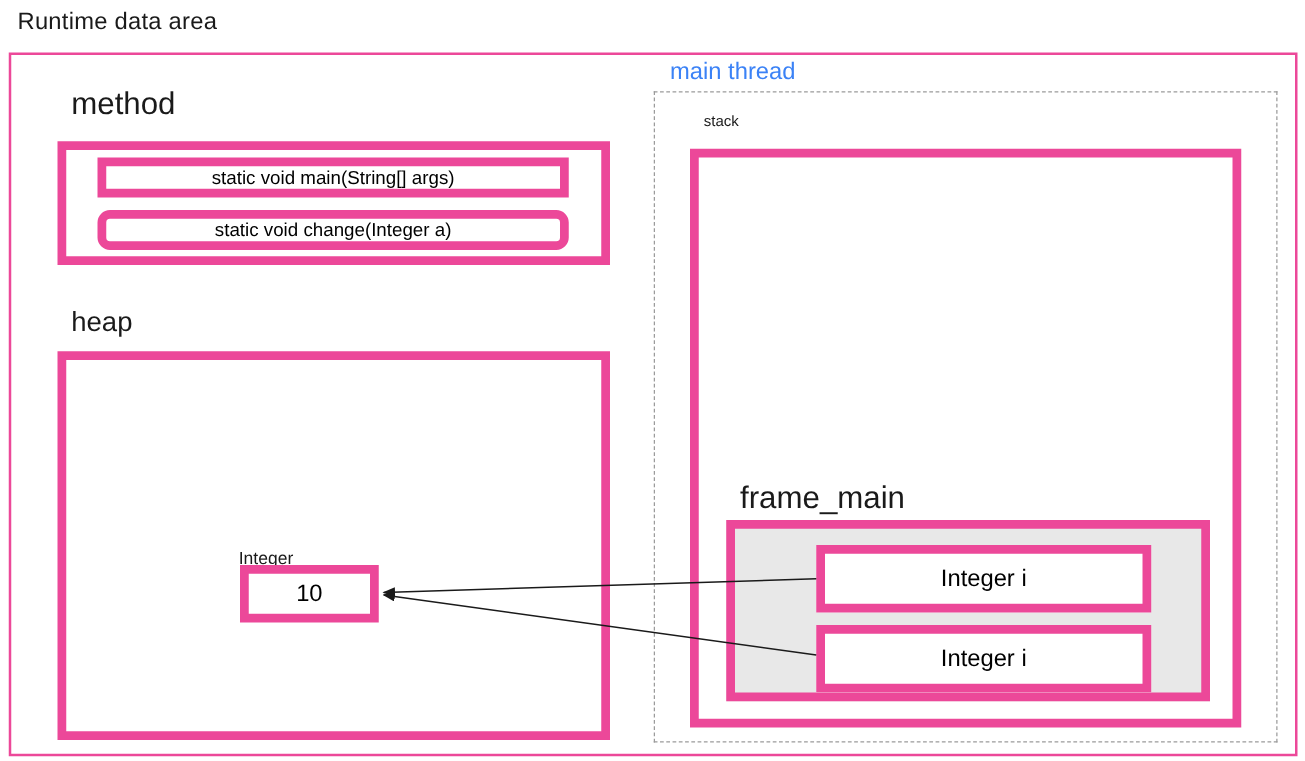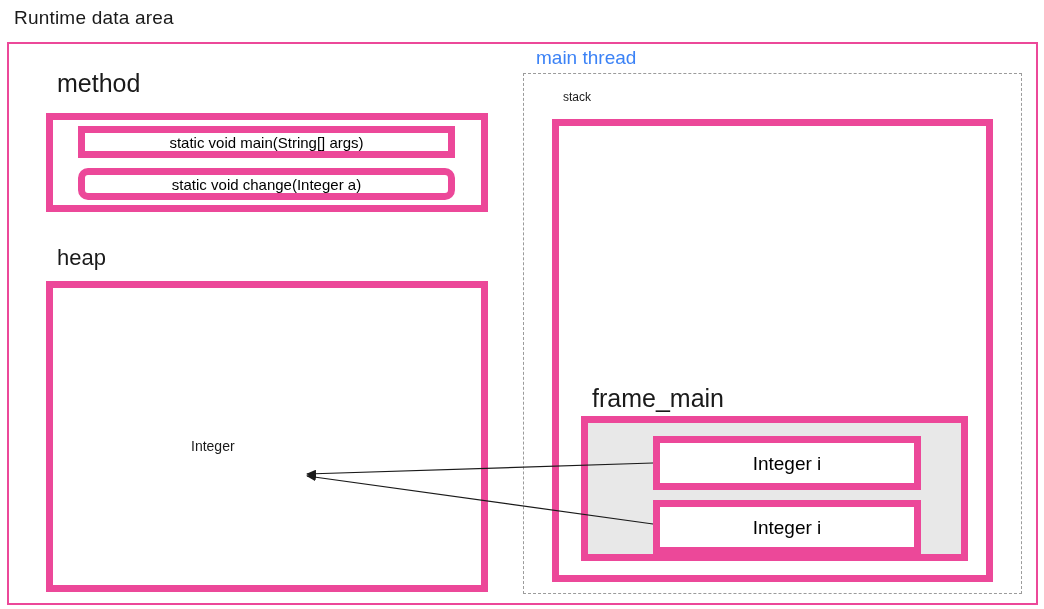--- a/index.html
+++ b/index.html
@@ -205,20 +205,21 @@
   <div class="box centered-text box-white" id="method-item-0">static void main(String[] args)</div>
 
   <div class="box centered-text box-white" id="method-item-1">static void change(Integer a)</div>
 
   <div class="label" id="heap-label">heap</div>
 
   <div class="box" id="heap-box"></div>
 
   <div class="label" id="heap-obj-type">Integer</div>
 
+  <div class="box centered-text box-white" id="heap-obj-box">10</div>
 
   <div class="label" id="thread-label">main thread</div>
 
   <div class="box-dashed" id="thread-box"></div>
 
   <div class="label" id="stack-label">stack</div>
 
   <div class="box" id="stack-box"></div>
 
   <div class="label" id="frame-label">frame_main</div>

